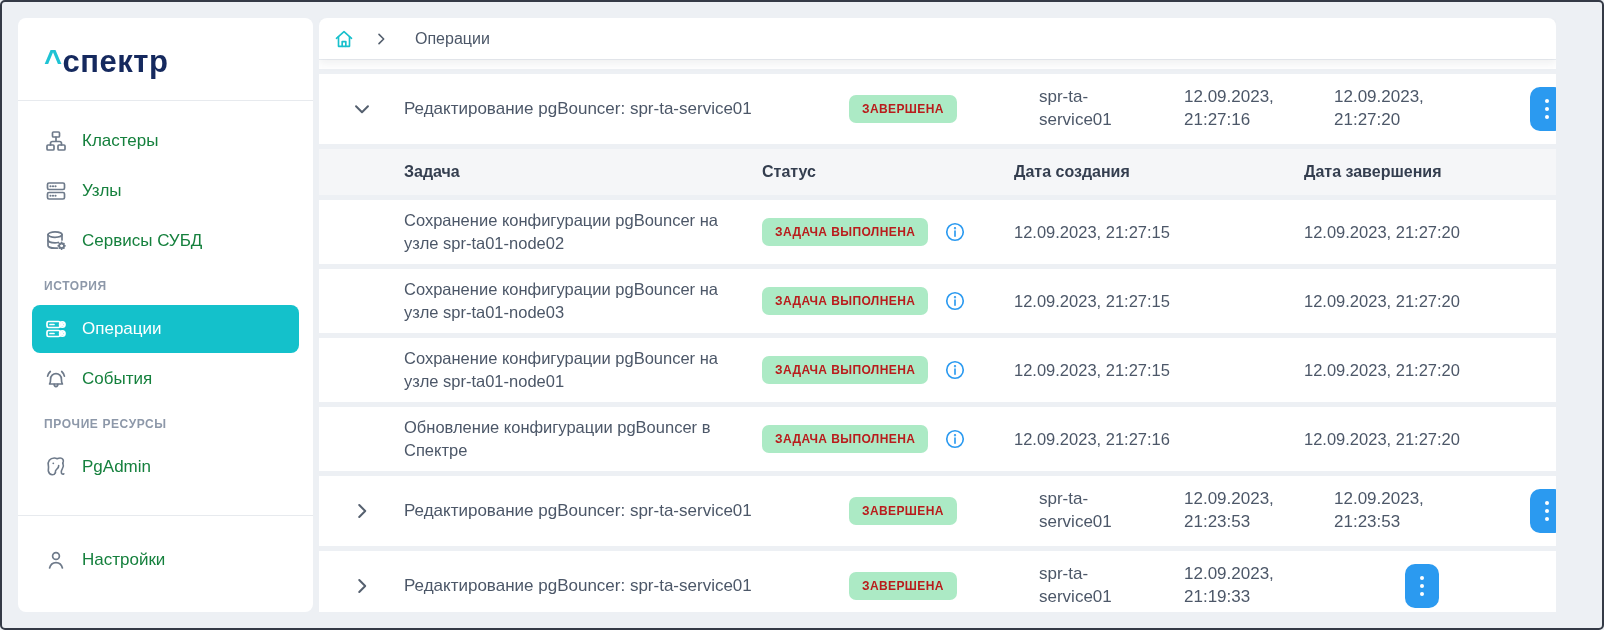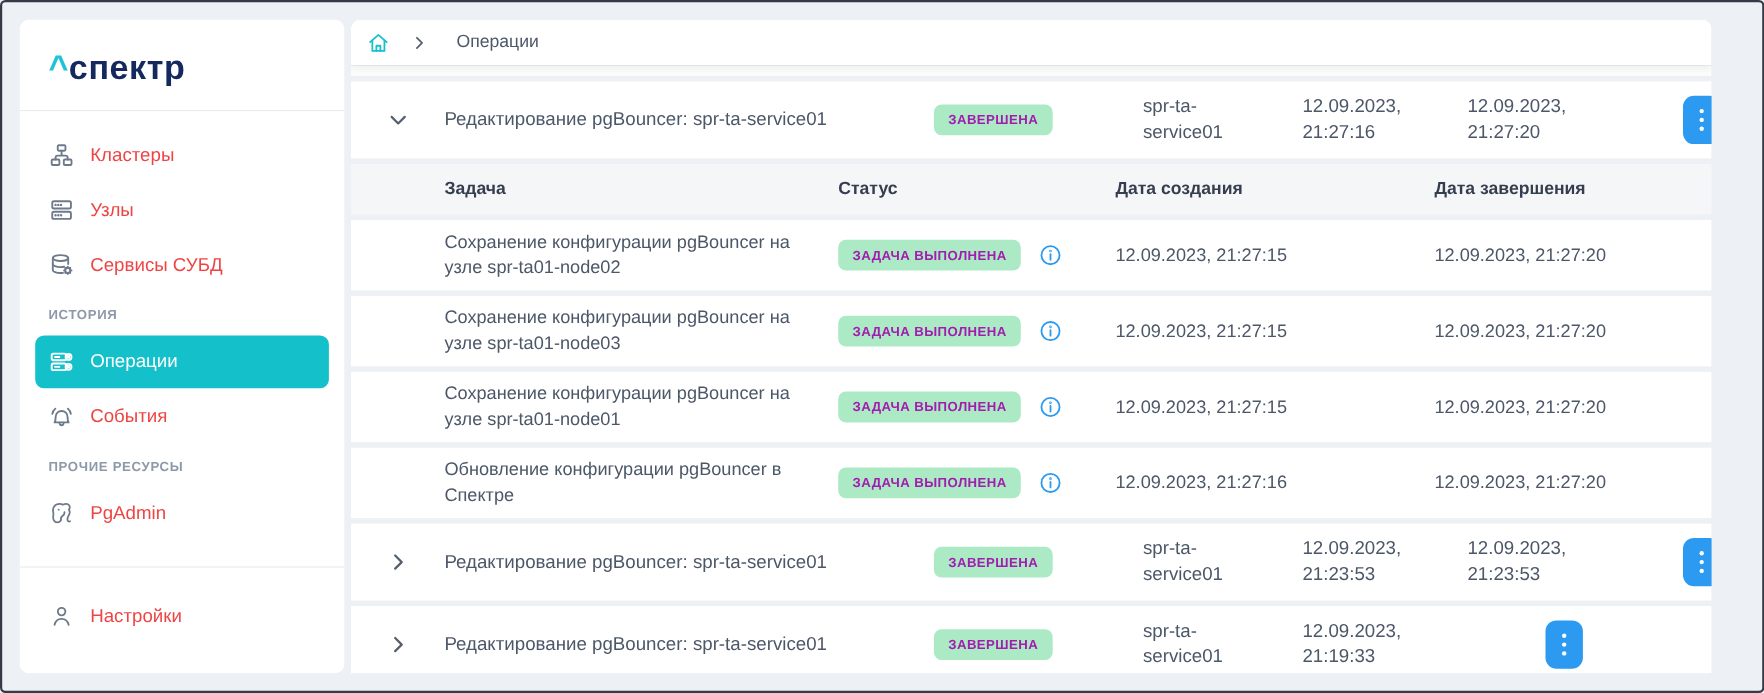--- a/index.html
+++ b/index.html
@@ -41,21 +41,21 @@
   .section-label {
     font-size: 12px; font-weight: bold; letter-spacing: 0.6px;
     color: #8d98a9;
     padding: 12px 12px 10px 12px;
   }
   .nav-item {
     display: flex; align-items: center; gap: 14px;
     padding: 12px 12px;
     margin: 2px 0;
     border-radius: 8px;
-    color: #ef4444;
+    color: #15803d;
     font-size: 17px;
     cursor: pointer;
   }
   .nav-item .nav-icon { width: 24px; height: 24px; flex-shrink: 0; display: inline-flex; color: #6e7a8a; }
   .nav-item .nav-icon svg { width: 24px; height: 24px; }
   .nav-item.active { background: #14c1cb; color: #ffffff; }
   .nav-item.active .nav-icon { color: #ffffff; }
   .sidebar-footer {
     margin-top: auto;
     border-top: 1px solid #e7eaee;
@@ -104,21 +104,21 @@
     flex-shrink: 0;
   }
   .cell { font-size: 17px; color: #4c5768; }
   .chev-cell { display: flex; justify-content: center; }
   .chev { width: 22px; height: 22px; color: #55606f; display: inline-flex; cursor: pointer; }
   .chev svg { width: 22px; height: 22px; }
   .op-title { padding-right: 20px; }
   .badge {
     display: inline-block;
     background: #aceac5;
-    color: #a21caf;
+    color: #b91c1c;
     font-size: 12px;
     font-weight: bold;
     letter-spacing: 0.4px;
     padding: 7px 13px;
     border-radius: 7px;
     white-space: nowrap;
   }
   .service-cell { max-width: 100px; line-height: 1.35; }
   .date-cell { max-width: 112px; line-height: 1.35; }
   .actions-cell { display: flex; justify-content: center; }

